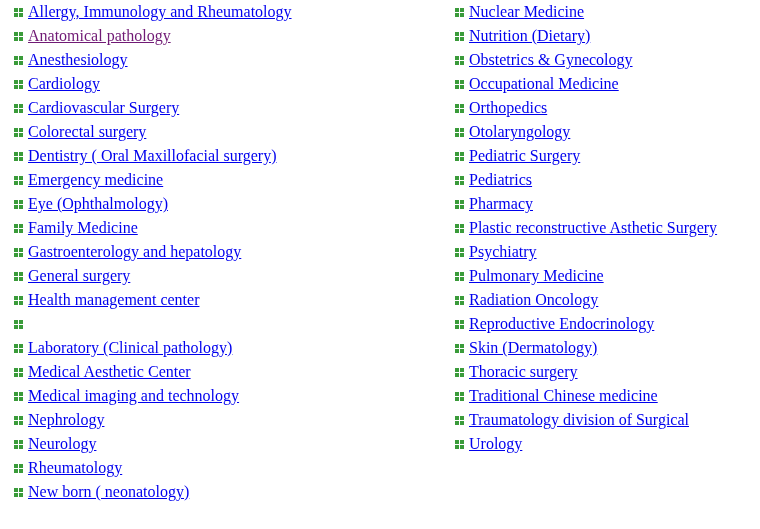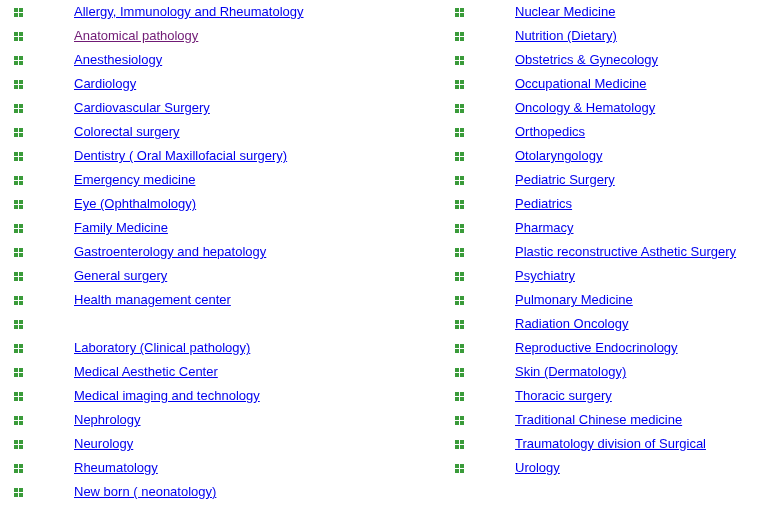--- a/index.html
+++ b/index.html
@@ -45,28 +45,27 @@
     flex: 0 0 auto;
     width: 9px;
     height: 9px;
     margin-top: 8px;
     margin-right: 5px;
     display: block;
   }
   .bullet-icon svg { display: block; }
 
   .dept-link {
-    font-family: Liberation Sans, sans-serif;
-    font-size: 13px;
+    font-family: Liberation Serif, serif;
+    font-size: 16px;
     line-height: 24px;
     color: #0000ee;
     text-decoration: underline;
     cursor: pointer;
     display: inline-block;
-    margin-left: 46px;
   }
 </style>
 </head>
 <body>
 
 <div id="department-directory">
 
   <ul class="dept-column" id="column-left">
       <li class="dept-item">
         <span class="bullet-icon">
@@ -347,31 +346,20 @@
       </li>
       <li class="dept-item">
         <span class="bullet-icon">
           <svg width="9" height="9" viewBox="0 0 9 9" xmlns="http://www.w3.org/2000/svg">
             <rect x="0" y="0" width="4" height="4" fill="#3a9b3a"></rect>
             <rect x="5" y="0" width="4" height="4" fill="#3a9b3a"></rect>
             <rect x="0" y="5" width="4" height="4" fill="#3a9b3a"></rect>
             <rect x="5" y="5" width="4" height="4" fill="#3a9b3a"></rect>
           </svg>
         </span>
-        <a class="dept-link" href="#" style="color: rgb(0, 0, 238);">Oncology &amp; Hematology</a>
-      </li>
-      <li class="dept-item">
-        <span class="bullet-icon">
-          <svg width="9" height="9" viewBox="0 0 9 9" xmlns="http://www.w3.org/2000/svg">
-            <rect x="0" y="0" width="4" height="4" fill="#3a9b3a"></rect>
-            <rect x="5" y="0" width="4" height="4" fill="#3a9b3a"></rect>
-            <rect x="0" y="5" width="4" height="4" fill="#3a9b3a"></rect>
-            <rect x="5" y="5" width="4" height="4" fill="#3a9b3a"></rect>
-          </svg>
-        </span>
         <a class="dept-link" href="#" style="color: rgb(0, 0, 238);">Orthopedics</a>
       </li>
       <li class="dept-item">
         <span class="bullet-icon">
           <svg width="9" height="9" viewBox="0 0 9 9" xmlns="http://www.w3.org/2000/svg">
             <rect x="0" y="0" width="4" height="4" fill="#3a9b3a"></rect>
             <rect x="5" y="0" width="4" height="4" fill="#3a9b3a"></rect>
             <rect x="0" y="5" width="4" height="4" fill="#3a9b3a"></rect>
             <rect x="5" y="5" width="4" height="4" fill="#3a9b3a"></rect>
           </svg>

